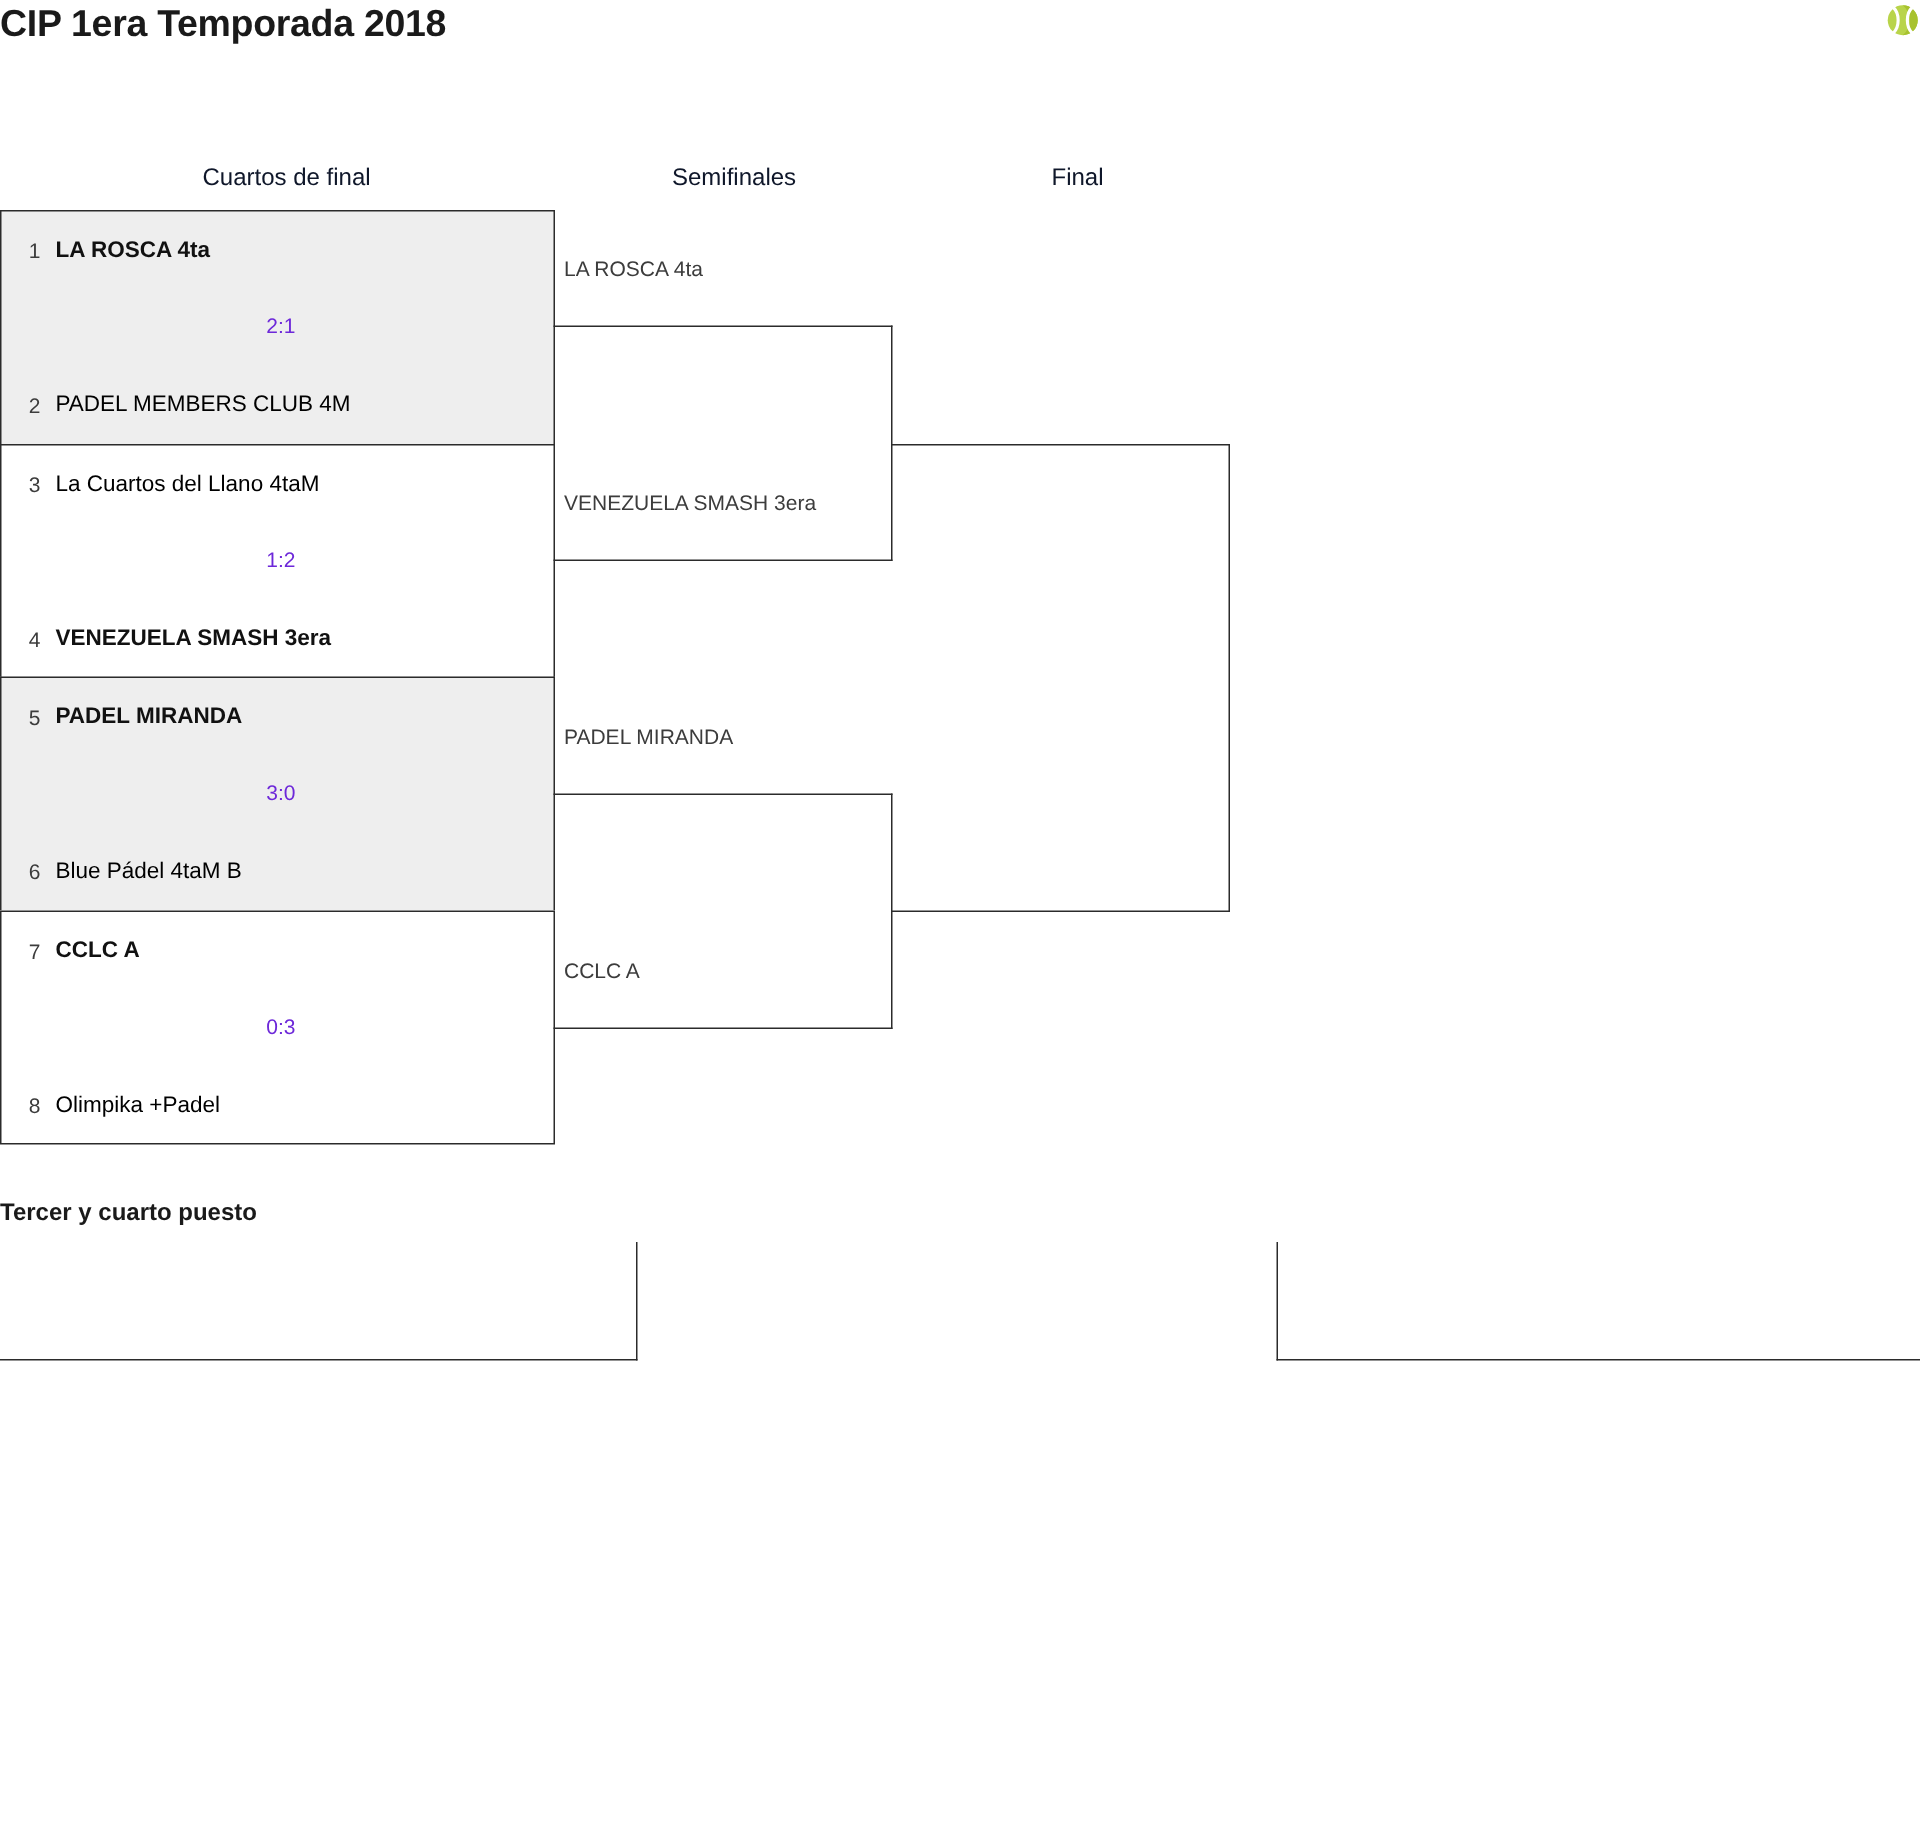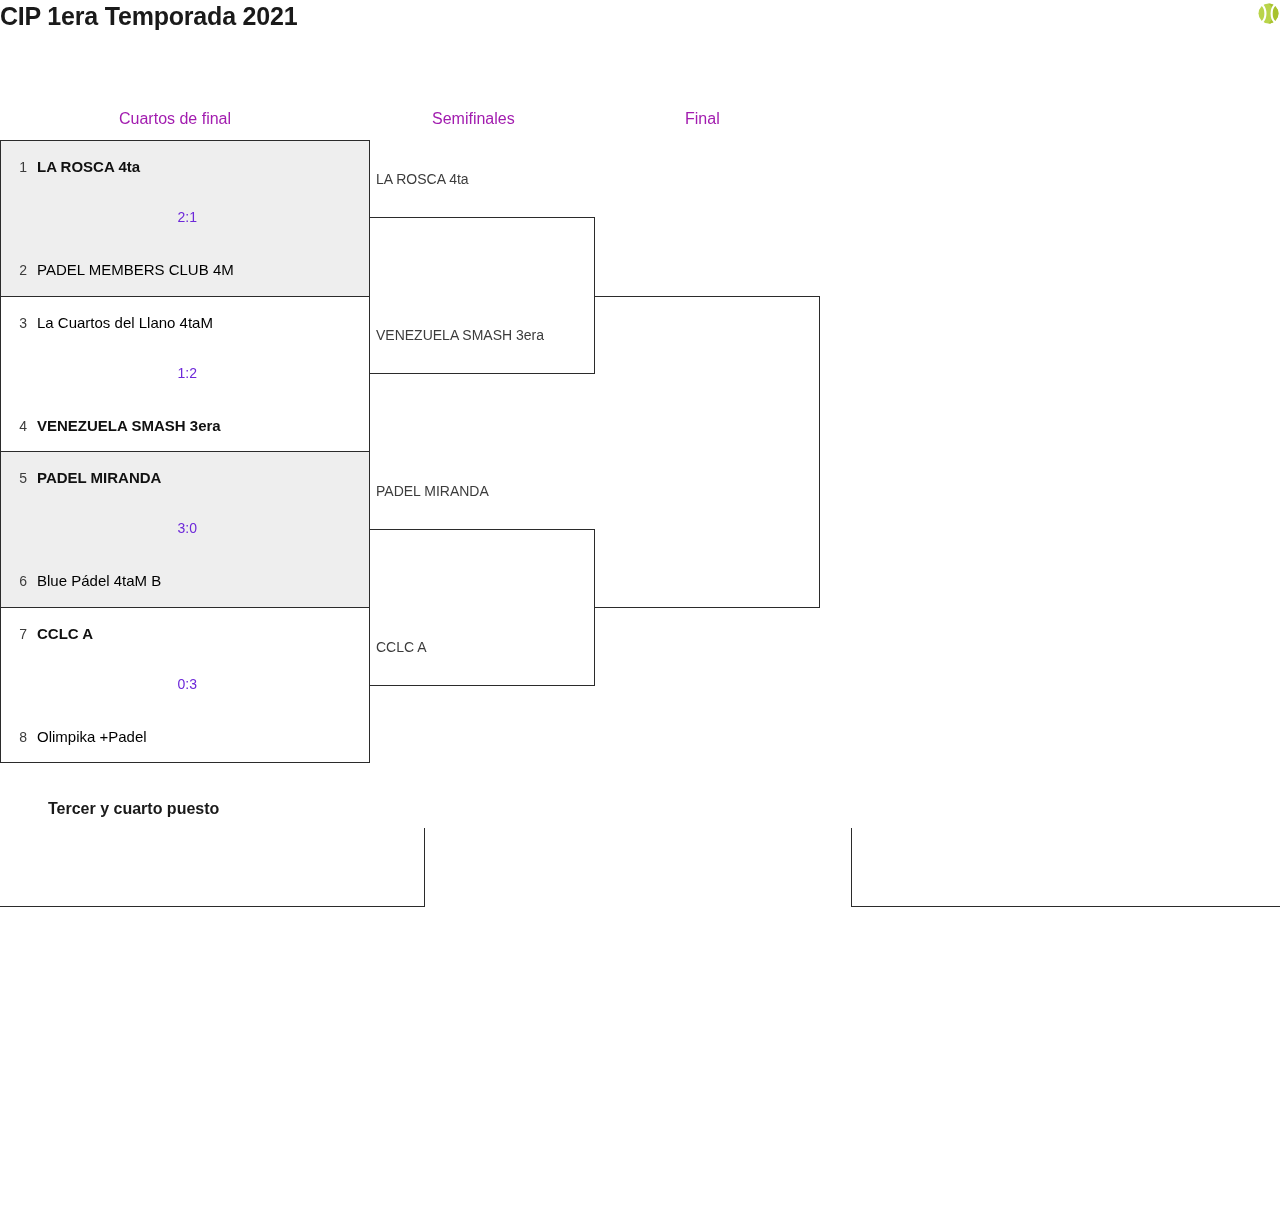--- a/index.html
+++ b/index.html
@@ -40,22 +40,23 @@
     top: 3px;
     width: 21px;
     height: 21px;
   }
 
   
   .round-header {
     position: absolute;
     font-size: 16px;
     font-weight: 500;
-    color: #a21caf;
-    white-space: nowrap;
+    color: #0f172a;
+    white-space: nowrap;
+    margin-left: 16px;
   }
   #hdr-qf { left: 119px; top: 110px; }
   #hdr-sf { left: 432px; top: 110px; text-align: right; }
   #hdr-f  { left: 685px; top: 110px; }
 
   
   .qf-box {
     position: absolute;
     left: 0px;
     width: 370px;
@@ -150,21 +151,20 @@
 
   
   #third-place-title {
     position: absolute;
     left: 0px;
     top: 800px;
     font-size: 16px;
     font-weight: 600;
     color: #1a1a1a;
     white-space: nowrap;
-    padding-left: 48px;
   }
   #tp-box-left {
     position: absolute;
     left: -1px;
     top: 828px;
     width: 426px;
     height: 79px;
     border: 1px solid #2b2b2b;
     border-top: none;
     background: transparent;
@@ -178,21 +178,21 @@
     border: 1px solid #2b2b2b;
     border-top: none;
     border-right: none;
     background: transparent;
   }
 </style>
 </head>
 <body>
 
 <div id="title-block">
-  <div class="title-line">CIP 1era Temporada 2021</div>
+  <div class="title-line">CIP 1era Temporada 2018</div>
 </div>
 
 <div id="logo">
   <svg width="21" height="21" viewBox="0 0 21 21" xmlns="http://www.w3.org/2000/svg">
     <circle cx="10.5" cy="10.5" r="10" fill="#b9d44a"></circle>
     <path d="M10.5 0.5 a10 10 0 0 1 0 20 a13 13 0 0 0 0 -20 z" fill="#a8c22e"></path>
     <path d="M4.2 2.0 C 8.5 6.0, 8.5 15.0, 4.2 19.0" stroke="#ffffff" stroke-width="2.1" fill="none"></path>
     <path d="M16.8 2.0 C 12.5 6.0, 12.5 15.0, 16.8 19.0" stroke="#ffffff" stroke-width="2.1" fill="none"></path>
   </svg>
 </div>

